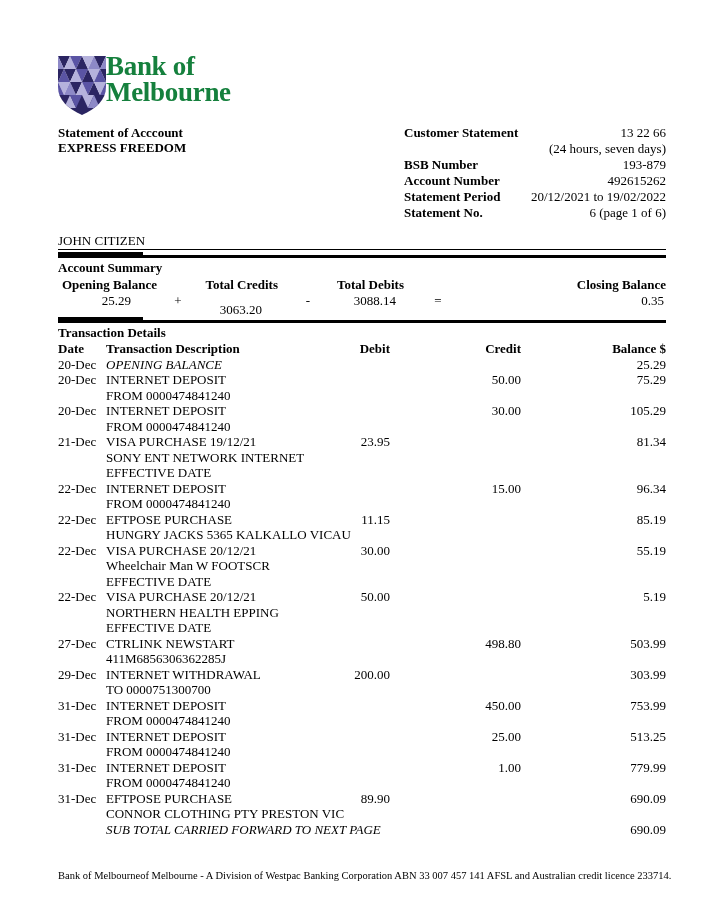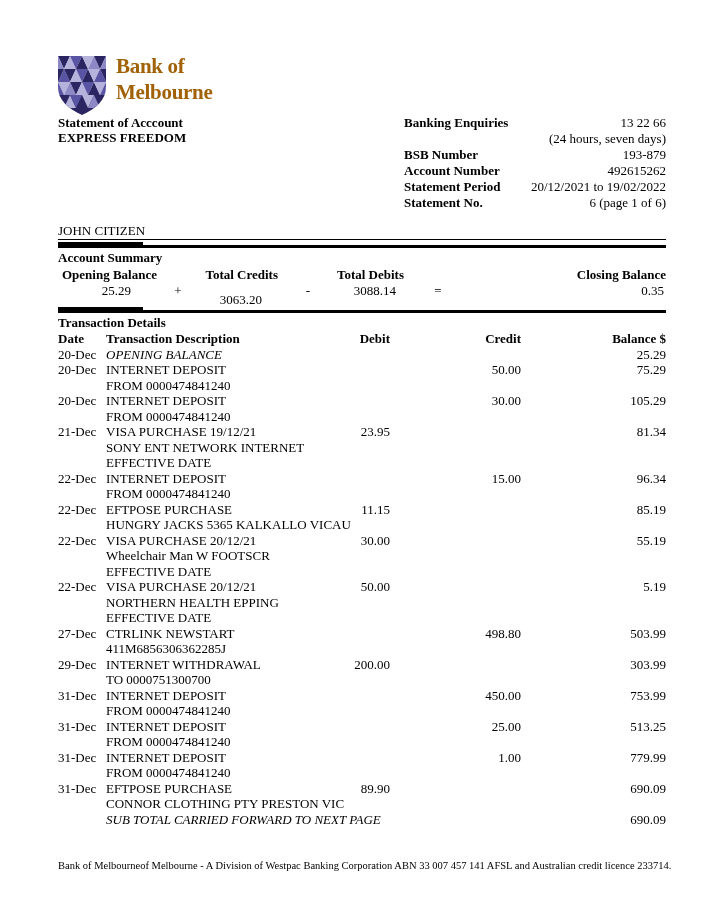--- a/index.html
+++ b/index.html
@@ -10,27 +10,27 @@
     position:relative;
     overflow:hidden;
   }
   .page { position:absolute; left:0; top:0; width:724px; height:916px; }
   .content { position:absolute; left:58px; top:0; width:608px; }
 
   
   .logo-row { display:flex; align-items:flex-start; margin-top:56px; }
   .shield { flex:0 0 48px; }
   .wordmark {
-    margin-left:10px; margin-top:-3px;
-    font-size:21px; line-height:26px; font-weight:700;
-    letter-spacing:-0.3px; color:#a16207;
-  }
-
-  
-  .stmt-header { display:flex; justify-content:space-between; }
+    margin-top:-3px;
+    font-size:27px; line-height:26px; font-weight:700;
+    letter-spacing:-0.3px; color:#15803d;
+  }
+
+  
+  .stmt-header { display:flex; justify-content:space-between; margin-top:10px; }
   .stmt-left { font-weight:700; font-size:13px; line-height:15px; }
   .stmt-right { width:262px; font-size:13px; line-height:16px; }
   .info-row { display:flex; justify-content:space-between; }
   .info-row .lbl { font-weight:700; white-space:nowrap; }
   .info-row .val { text-align:right; white-space:nowrap; flex:1 1 auto; }
 
   
   .customer-name {
     margin-top:12px; font-size:13px; line-height:15px;
     border-bottom:1px solid #000; padding-bottom:1px;
@@ -134,21 +134,21 @@
       </div>
     </div>
 
     <div class="stmt-header">
       <div class="stmt-left">
         <div>Statement of Acccount</div>
         <div>EXPRESS FREEDOM</div>
       </div>
       <div class="stmt-right">
           <div class="info-row">
-            <span class="lbl">Banking Enquiries</span>
+            <span class="lbl">Customer Statement</span>
             <span class="val">13 22 66</span>
           </div>
           <div class="info-row">
             <span class="lbl"></span>
             <span class="val">(24 hours, seven days)</span>
           </div>
           <div class="info-row">
             <span class="lbl">BSB Number</span>
             <span class="val">193-879</span>
           </div>

